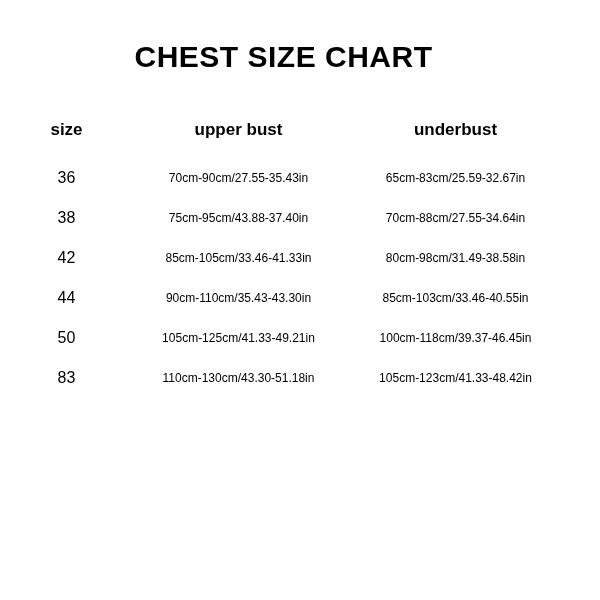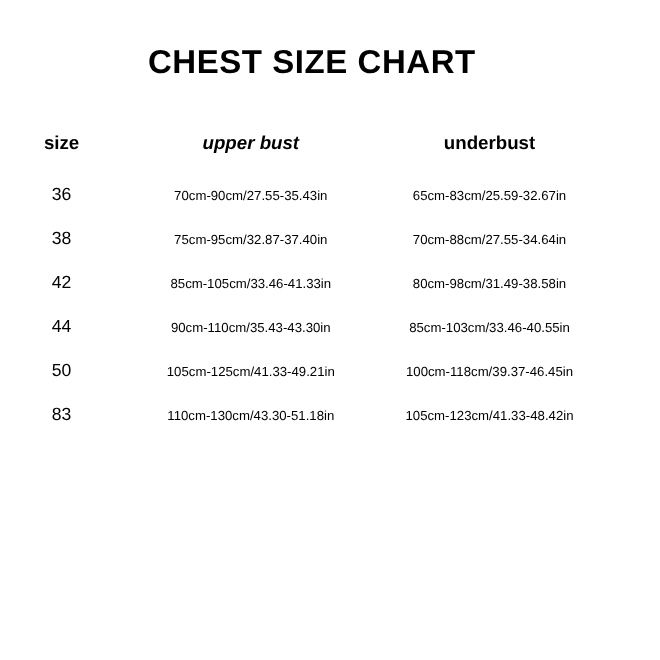--- a/index.html
+++ b/index.html
@@ -14,20 +14,21 @@
     color: #000000;
     overflow: hidden;
   }
   .page {
     width: 567px;
     height: 600px;
     position: relative;
     box-sizing: border-box;
     display: flex;
     flex-direction: column;
+    align-items: center;
   }
   .chart-title {
     font-size: 30px;
     font-weight: bold;
     letter-spacing: 0.5px;
     margin-top: 40px;
     text-align: center;
   }
   table.size-table {
     width: 540px;
@@ -35,21 +36,21 @@
     margin-top: 45px;
     table-layout: fixed;
   }
   table.size-table th {
     font-size: 17px;
     font-weight: bold;
     padding-bottom: 18px;
     text-align: center;
   }
   th.col-size   { width: 110px; }
-  th.col-upper  { width: 230px; font-style: italic; }
+  th.col-upper  { width: 230px; }
   th.col-under  { width: 200px; }
   table.size-table td {
     font-size: 12px;
     text-align: center;
     padding: 11px 0;
     white-space: nowrap;
   }
   table.size-table td.size-cell {
     font-size: 16px;
     font-weight: normal;
@@ -71,21 +72,21 @@
       </tr>
     </thead>
     <tbody>
       <tr>
         <td class="size-cell">36</td>
         <td>70cm-90cm/27.55-35.43in</td>
         <td>65cm-83cm/25.59-32.67in</td>
       </tr>
       <tr>
         <td class="size-cell">38</td>
-        <td>75cm-95cm/32.87-37.40in</td>
+        <td>75cm-95cm/43.88-37.40in</td>
         <td>70cm-88cm/27.55-34.64in</td>
       </tr>
       <tr>
         <td class="size-cell">42</td>
         <td>85cm-105cm/33.46-41.33in</td>
         <td>80cm-98cm/31.49-38.58in</td>
       </tr>
       <tr>
         <td class="size-cell">44</td>
         <td>90cm-110cm/35.43-43.30in</td>

